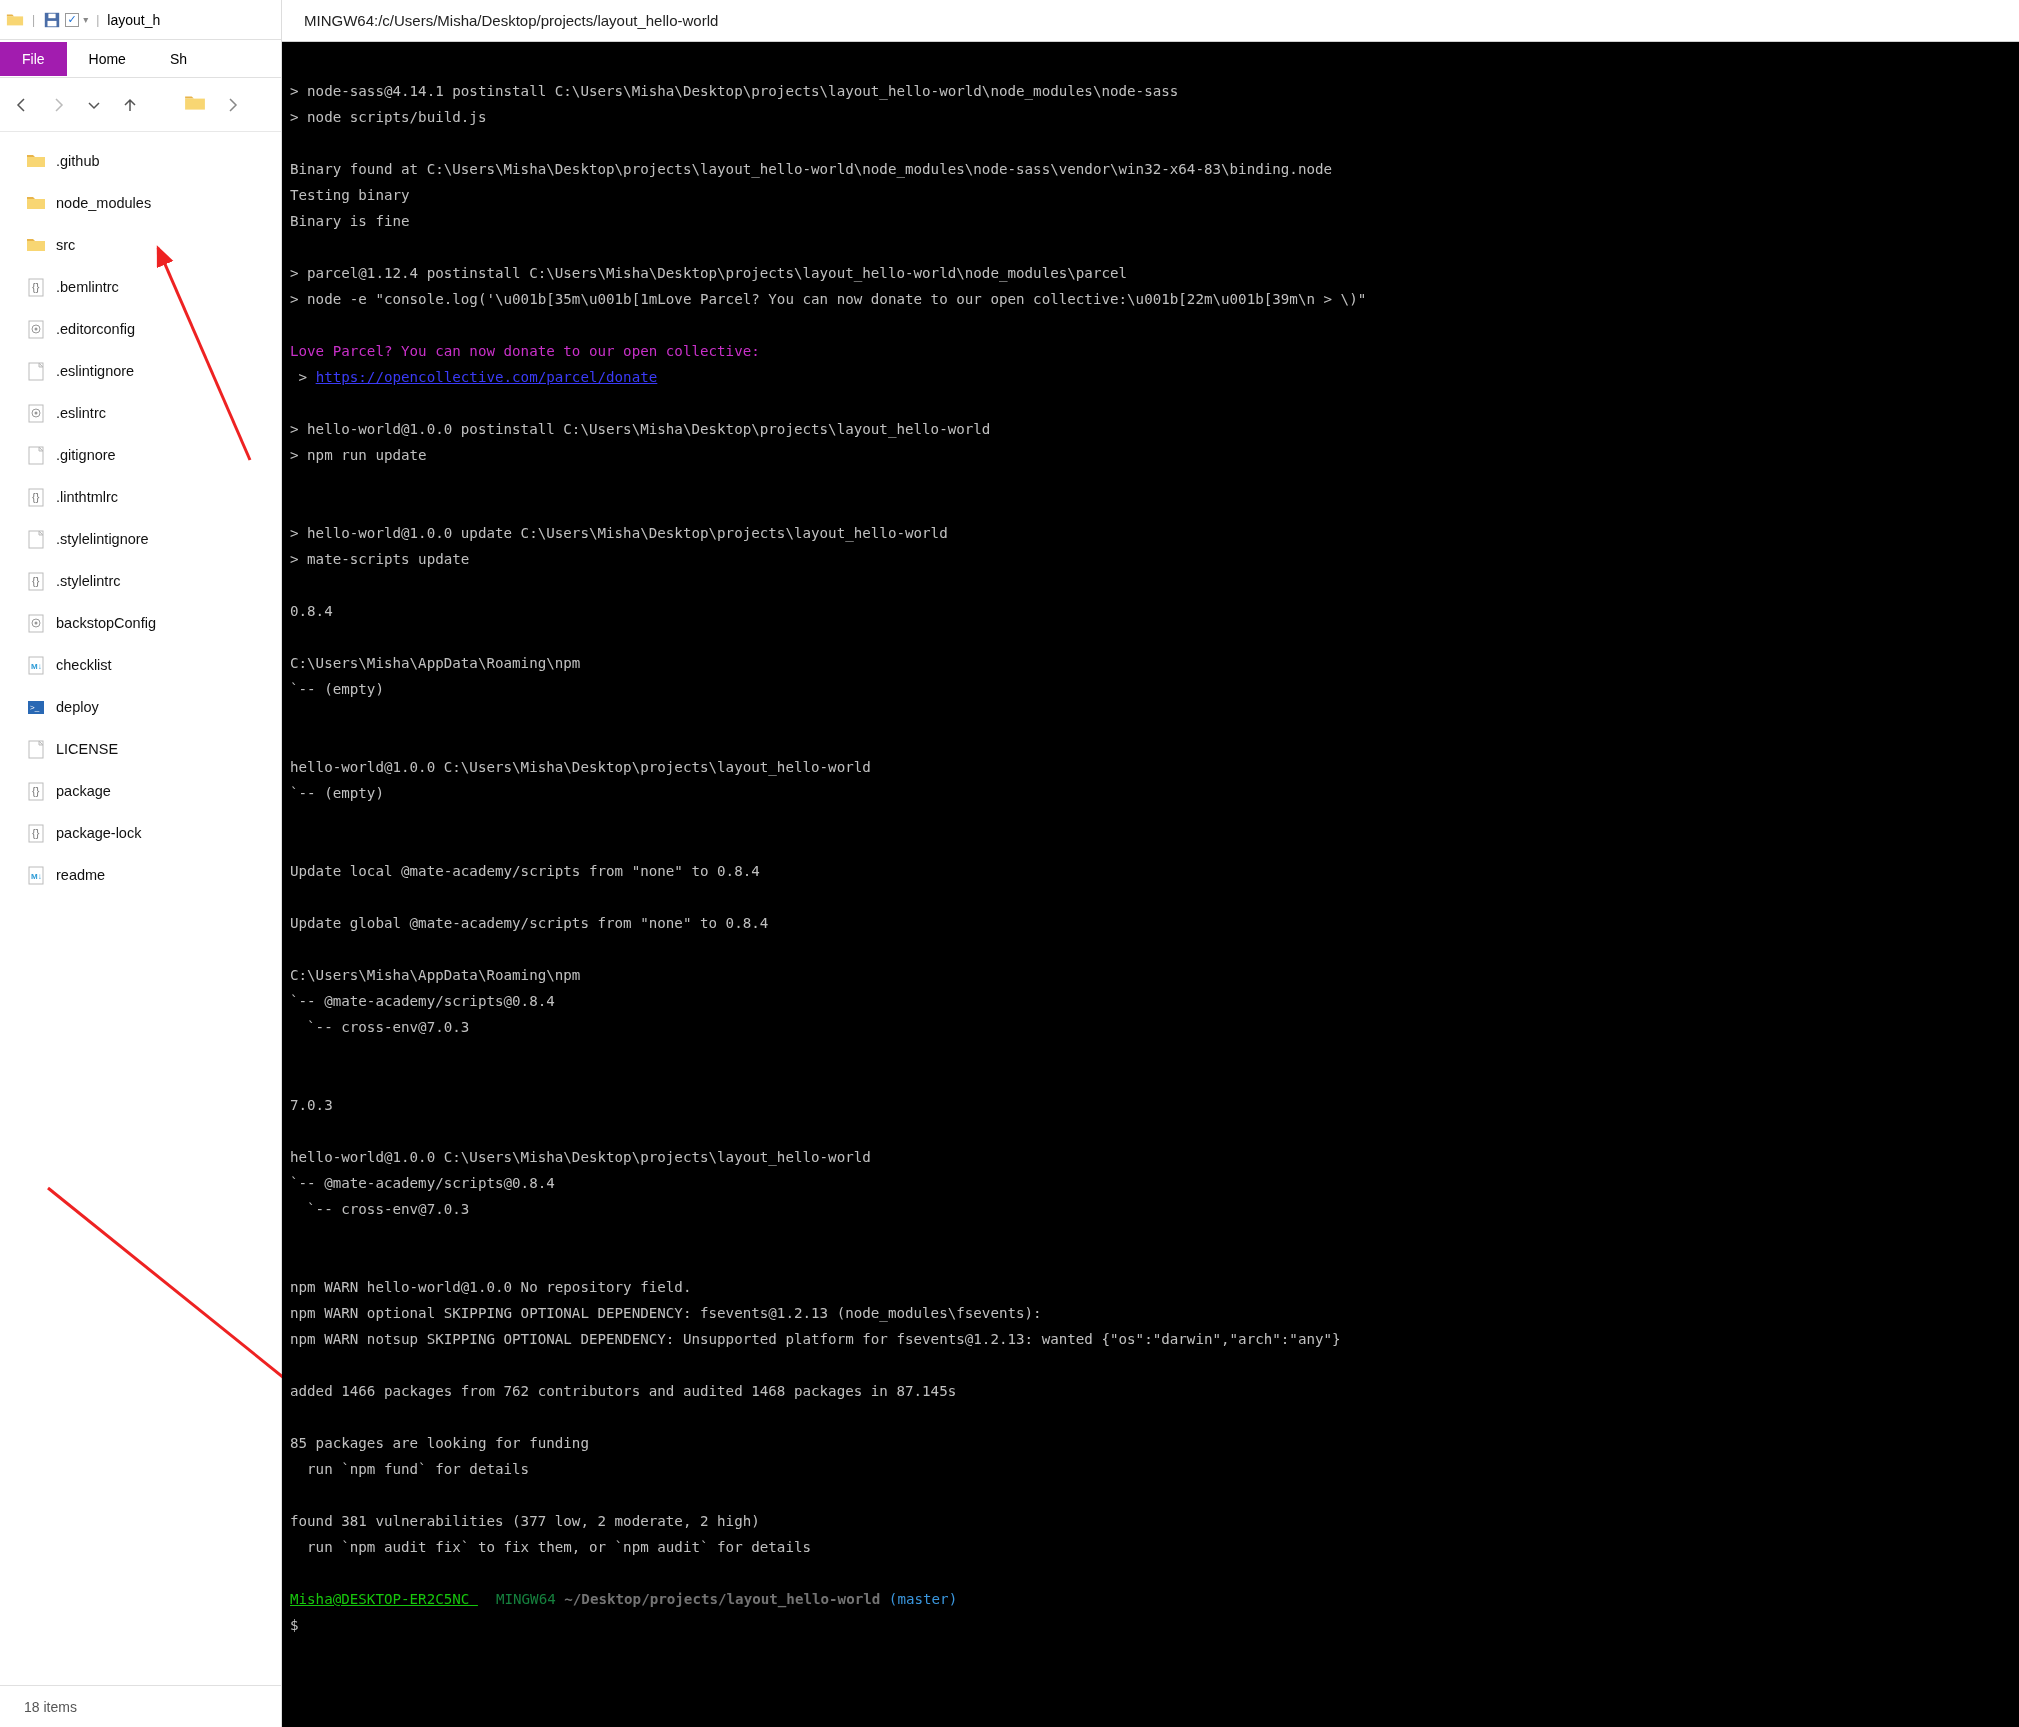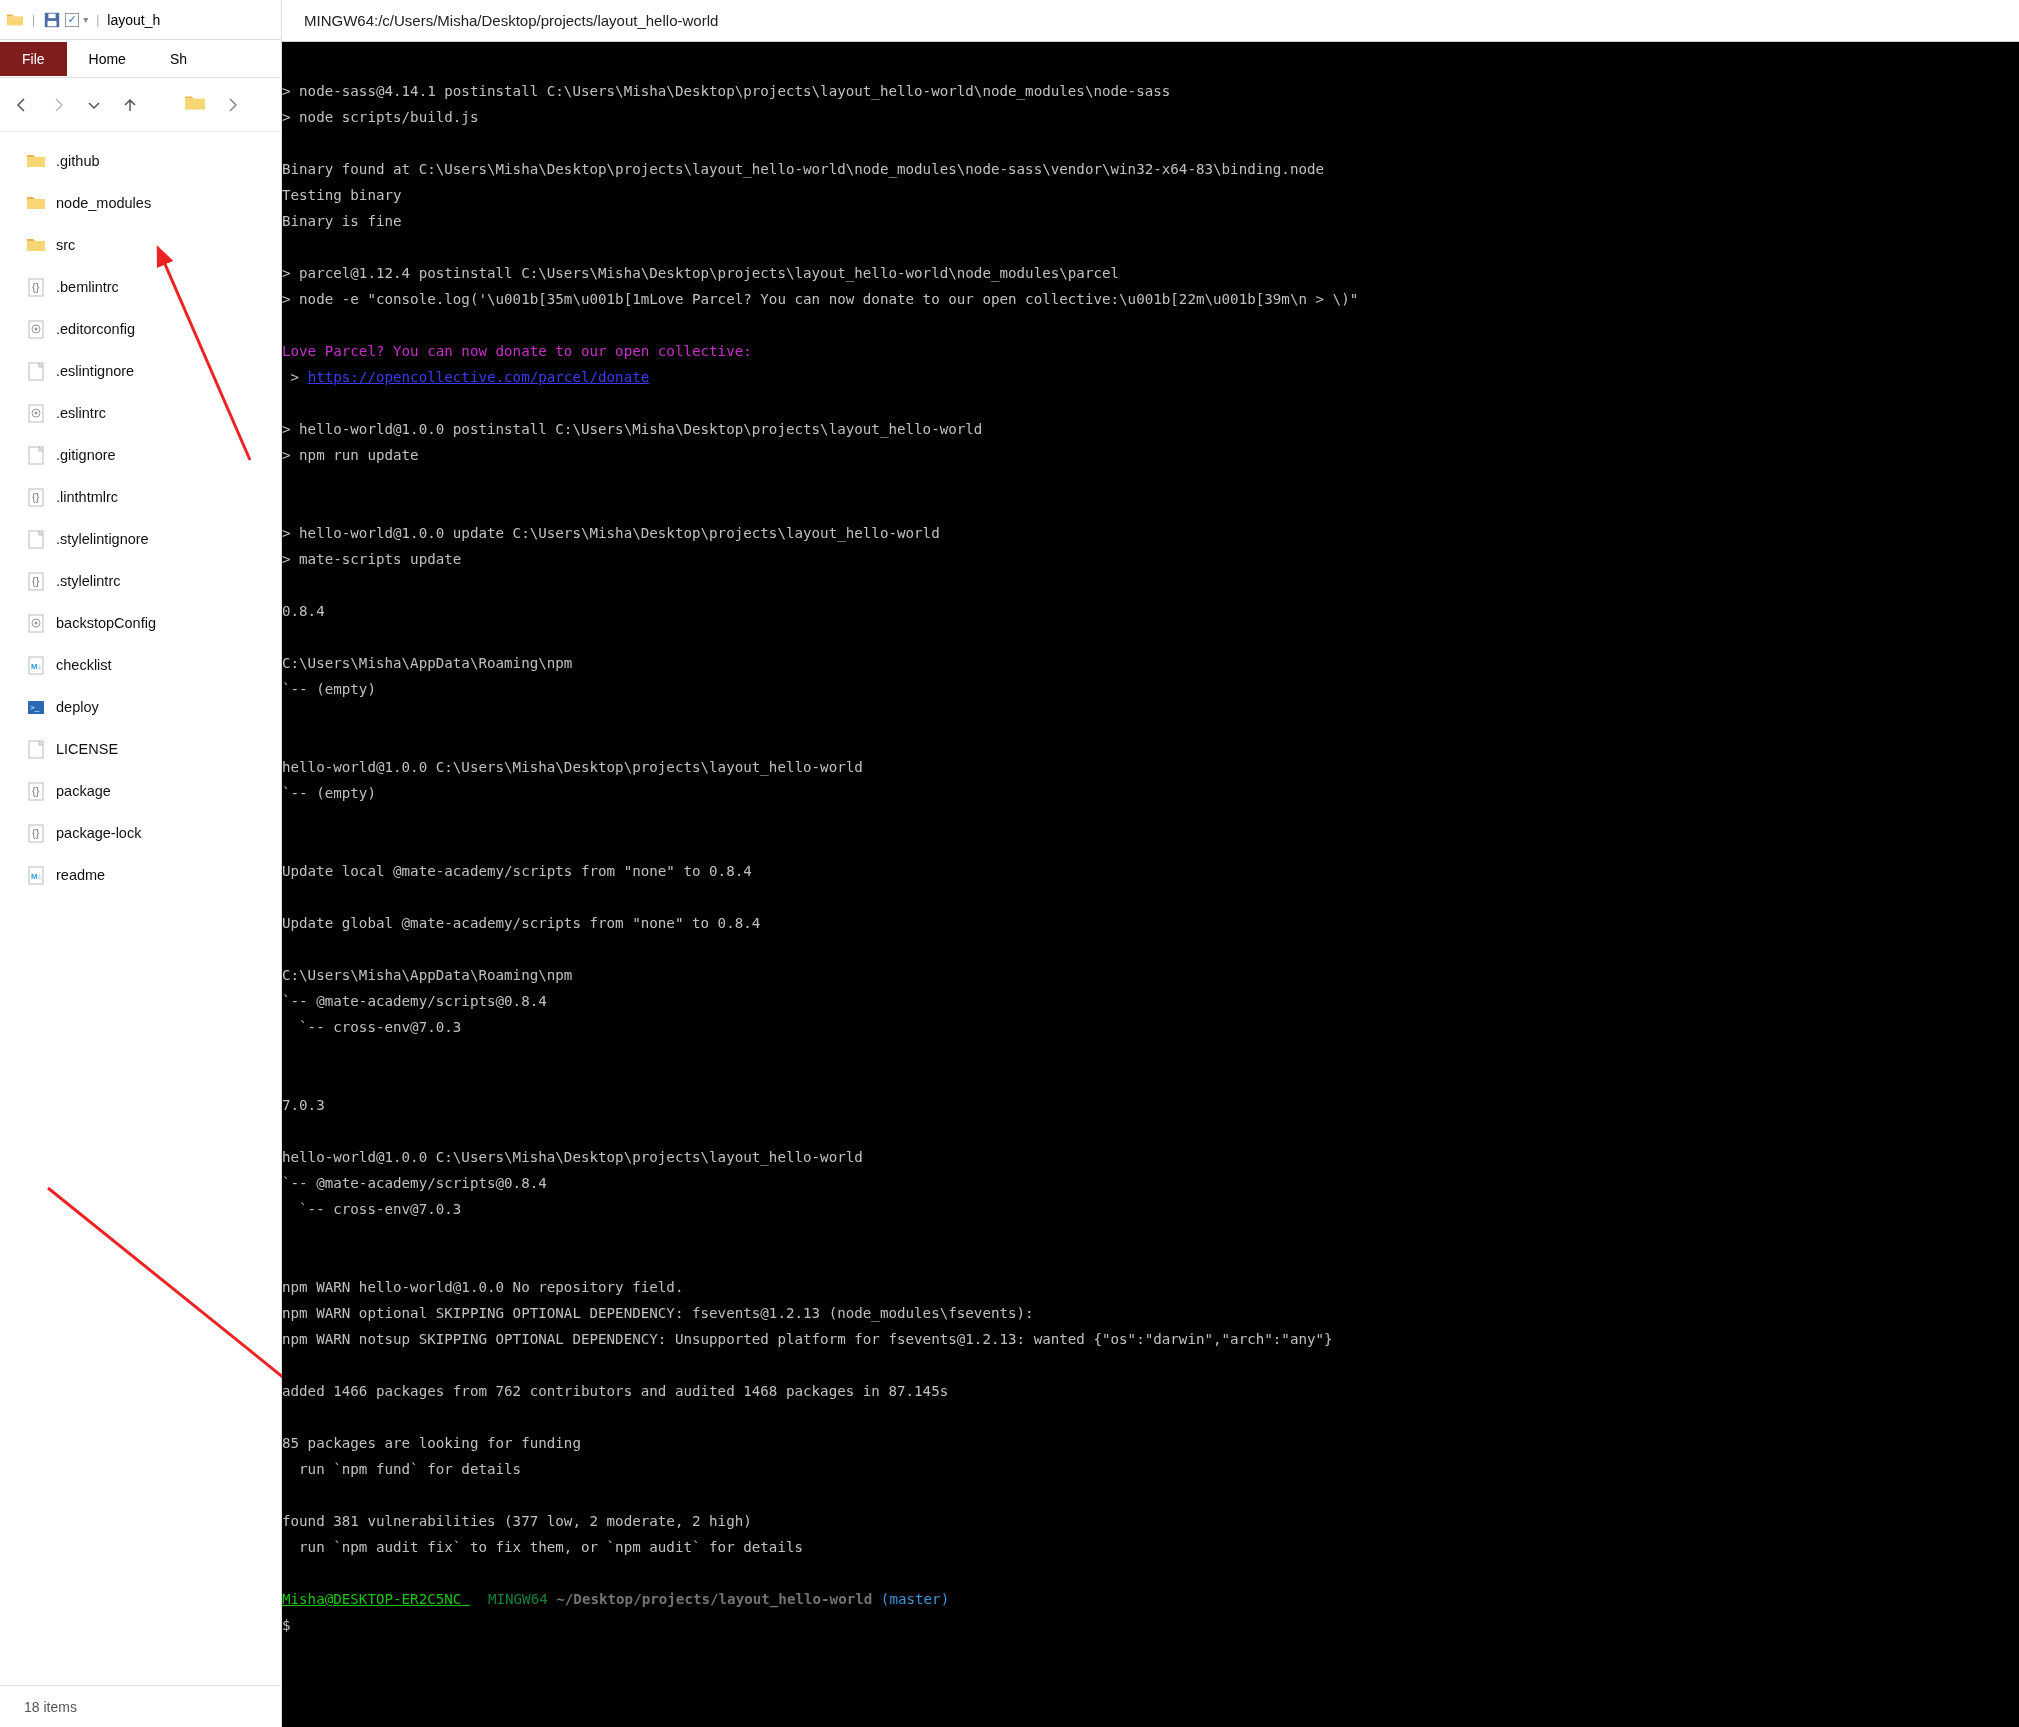--- a/index.html
+++ b/index.html
@@ -36,21 +36,21 @@
   display: flex;
   align-items: center;
   border-bottom: 1px solid #e0e0e0;
 }
 .ribbon .tab {
   padding: 9px 22px;
   font-size: 14px;
   cursor: pointer;
 }
 .ribbon .tab.file {
-  background: #7f1d1d;
+  background: #a21caf;
   color: #fff;
 }
 .nav-row {
   height: 54px;
   display: flex;
   align-items: center;
   padding: 0 12px;
   gap: 16px;
   border-bottom: 1px solid #e8e8e8;
 }
@@ -104,21 +104,21 @@
   display: flex;
   align-items: center;
   padding: 0 12px;
   gap: 10px;
   font-size: 15px;
   border-bottom: 1px solid #d0d0d0;
 }
 .term-title .diamond { width:16px; height:16px; transform: rotate(45deg); background: conic-gradient(#e64 0 25%, #6c4 0 50%, #48e 0 75%, #ec4 0 100%);}
 .term-body {
   flex: 1;
-  padding: 10px 0 0 0;
+  padding: 10px 0 0 8px;
   font-family: "Consolas","Lucida Console",monospace;
   font-size: 14.2px;
   line-height: 26px;
   white-space: pre;
   overflow: hidden;
 }
 .term-body .line { padding: 0 0 0 0; }
 .c-white { color: #c0c0c0; }
 .c-mag { color: #c930c9; }
 .c-blue { color: #3b3bf7; text-decoration: underline;}

